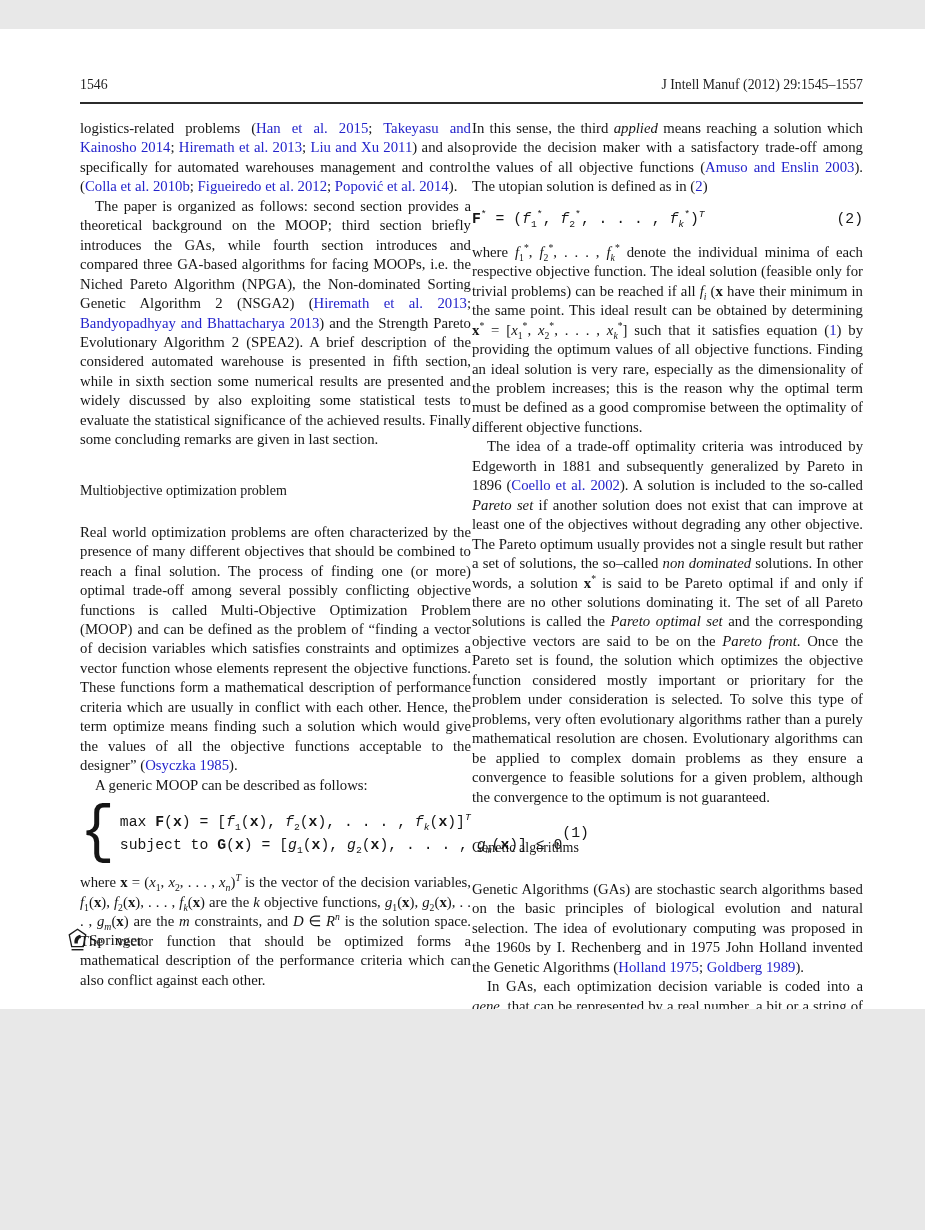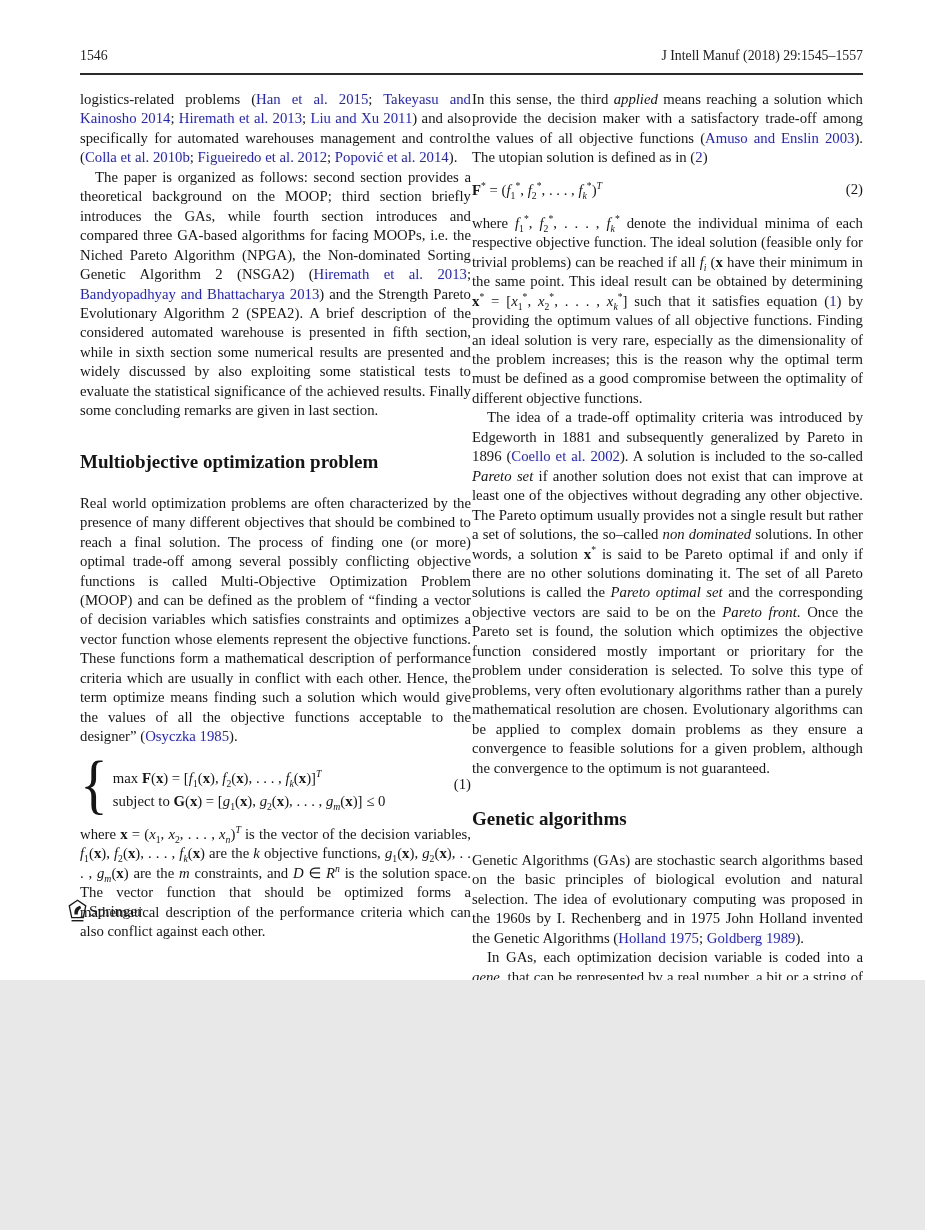--- a/index.html
+++ b/index.html
@@ -1,63 +1,64 @@
 <!DOCTYPE html>
 <html style="--link: #2323cb;"><head>
 <meta charset="utf-8">
 <style>
   html,body{margin:0;padding:0;background:#e8e8e8;}
   .page{
     width:925px;height:980px;background:#ffffff;position:relative;
     box-sizing:border-box;padding:0 62px 0 80px;
-    font-family:"Liberation Serif", serif;color:#151515;overflow:hidden;
+    font-family:"Liberation Serif", serif;color:#151515;overflow:hidden;margin-top:29px;
   }
   .header-row{display:flex;justify-content:space-between;padding-top:48px;
     font-size:13.8px;color:#1d1d1d;}
   .header-rule{border:none;border-top:2.2px solid #2b2b2b;margin:9px 0 0 0;}
   .columns{display:flex;gap:1px;margin-top:15px;}
   .col{flex:1;min-width:0;}
   p.para{margin:0;font-size:14.75px;line-height:19.45px;text-align:justify;
     text-justify:inter-word;}
   p.indent{text-indent:15px;}
-  h2.sec-heading{font-size:19px;font-weight:bold;margin:31px 0 22px 0;
+  h2.sec-heading{font-size:14px;font-weight:normal;margin:31px 0 22px 0;
     line-height:20px;}
   .cite{color:var(--link,#2323cb);}
   .it{font-style:italic;}
   .mv{font-style:italic;}
   .bmv{font-weight:bold;}
   sub,sup{font-size:66%;line-height:0;}
   sub.it,sup.it{font-style:italic;}
-  .equation{display:flex;align-items:flex-end;margin:12px 0 14px 0;
-    font-size:14.75px;}
+  .equation{display:flex;align-items:center;margin:12px 0 14px 0;
+    font-size:14.75px;font-family:Liberation Mono, monospace;}
   .equation .brace{font-size:58px;font-weight:300;line-height:0.9;
     transform:scaleY(1.12);margin-right:5px;color:#151515;}
   .eq-rows{display:flex;flex-direction:column;gap:3px;}
   .eq-row{line-height:20px;white-space:nowrap;}
   .eq-label{margin-left:auto;align-self:center;}
   .footer{position:absolute;left:68px;bottom:58px;display:flex;
     align-items:center;gap:2px;font-size:15.5px;color:#1b1b1b;}
   .logo-box{display:inline-flex;align-items:center;}
 </style>
 </head>
 <body>
 
 <div class="page">
   <div class="header-row">
     <span>1546</span>
-    <span>J Intell Manuf (2018) 29:1545–1557</span>
+    <span>J Intell Manuf (2012) 29:1545–1557</span>
   </div>
   <hr class="header-rule">
 
   <div class="columns">
     <div class="col" id="left-col">
         <p class="para"><span>logistics-related problems (</span><span class="cite">Han et al. 2015</span><span>; </span><span class="cite">Takeyasu and Kainosho 2014</span><span>; </span><span class="cite">Hiremath et al. 2013</span><span>; </span><span class="cite">Liu and Xu 2011</span><span>) and also specifically for automated warehouses management and control (</span><span class="cite">Colla et al. 2010b</span><span>; </span><span class="cite">Figueiredo et al. 2012</span><span>; </span><span class="cite">Popović et al. 2014</span><span>).</span></p>
         <p class="para indent"><span>The paper is organized as follows: second section provides a theoretical background on the MOOP; third section briefly introduces the GAs, while fourth section introduces and compared three GA-based algorithms for facing MOOPs, i.e. the Niched Pareto Algorithm (NPGA), the Non-dominated Sorting Genetic Algorithm 2 (NSGA2) (</span><span class="cite">Hiremath et al. 2013</span><span>; </span><span class="cite">Bandyopadhyay and Bhattacharya 2013</span><span>) and the Strength Pareto Evolutionary Algorithm 2 (SPEA2). A brief description of the considered automated warehouse is presented in fifth section, while in sixth section some numerical results are presented and widely discussed by also exploiting some statistical tests to evaluate the statistical significance of the achieved results. Finally some concluding remarks are given in last section.</span></p>
         <h2 class="sec-heading">Multiobjective optimization problem</h2>
         <p class="para"><span>Real world optimization problems are often characterized by the presence of many different objectives that should be combined to reach a final solution. The process of finding one (or more) optimal trade-off among several possibly conflicting objective functions is called Multi-Objective Optimization Problem (MOOP) and can be defined as the problem of “finding a vector of decision variables which satisfies constraints and optimizes a vector function whose elements represent the objective functions. These functions form a mathematical description of performance criteria which are usually in conflict with each other. Hence, the term optimize means finding such a solution which would give the values of all the objective functions acceptable to the designer” (</span><span class="cite">Osyczka 1985</span><span>).</span></p>
+        <p class="para indent"><span>A generic MOOP can be described as follows:</span></p>
         <div class="equation">
           <div class="brace">{</div>
           <div class="eq-rows">
             <div class="eq-row"><span>max </span><span class="bmv">F</span><span>(</span><span class="bmv">x</span><span>) = [</span><span class="mv">f</span><sub>1</sub><span>(</span><span class="bmv">x</span><span>), </span><span class="mv">f</span><sub>2</sub><span>(</span><span class="bmv">x</span><span>), . . . , </span><span class="mv">f</span><sub class="it">k</sub><span>(</span><span class="bmv">x</span><span>)]</span><sup class="it">T</sup></div>
             <div class="eq-row"><span>subject to </span><span class="bmv">G</span><span>(</span><span class="bmv">x</span><span>) = [</span><span class="mv">g</span><sub>1</sub><span>(</span><span class="bmv">x</span><span>), </span><span class="mv">g</span><sub>2</sub><span>(</span><span class="bmv">x</span><span>), . . . , </span><span class="mv">g</span><sub class="it">m</sub><span>(</span><span class="bmv">x</span><span>)] ≤ 0</span></div>
           </div>
           <div class="eq-label">(1)</div>
         </div>
         <p class="para"><span>where </span><span class="bmv">x</span><span> = (</span><span class="mv">x</span><sub>1</sub><span>, </span><span class="mv">x</span><sub>2</sub><span>, . . . , </span><span class="mv">x</span><sub class="it">n</sub><span>)</span><sup class="it">T</sup><span> is the vector of the decision variables, </span><span class="mv">f</span><sub>1</sub><span>(</span><span class="bmv">x</span><span>), </span><span class="mv">f</span><sub>2</sub><span>(</span><span class="bmv">x</span><span>), . . . , </span><span class="mv">f</span><sub class="it">k</sub><span>(</span><span class="bmv">x</span><span>) are the </span><span class="mv">k</span><span> objective functions, </span><span class="mv">g</span><sub>1</sub><span>(</span><span class="bmv">x</span><span>), </span><span class="mv">g</span><sub>2</sub><span>(</span><span class="bmv">x</span><span>), . . . , </span><span class="mv">g</span><sub class="it">m</sub><span>(</span><span class="bmv">x</span><span>) are the </span><span class="mv">m</span><span> constraints, and </span><span class="mv">D</span><span> ∈ </span><span class="mv">R</span><sup class="it">n</sup><span> is the solution space. The vector function that should be optimized forms a mathematical description of the performance criteria which can also conflict against each other.</span></p>
       </div>

